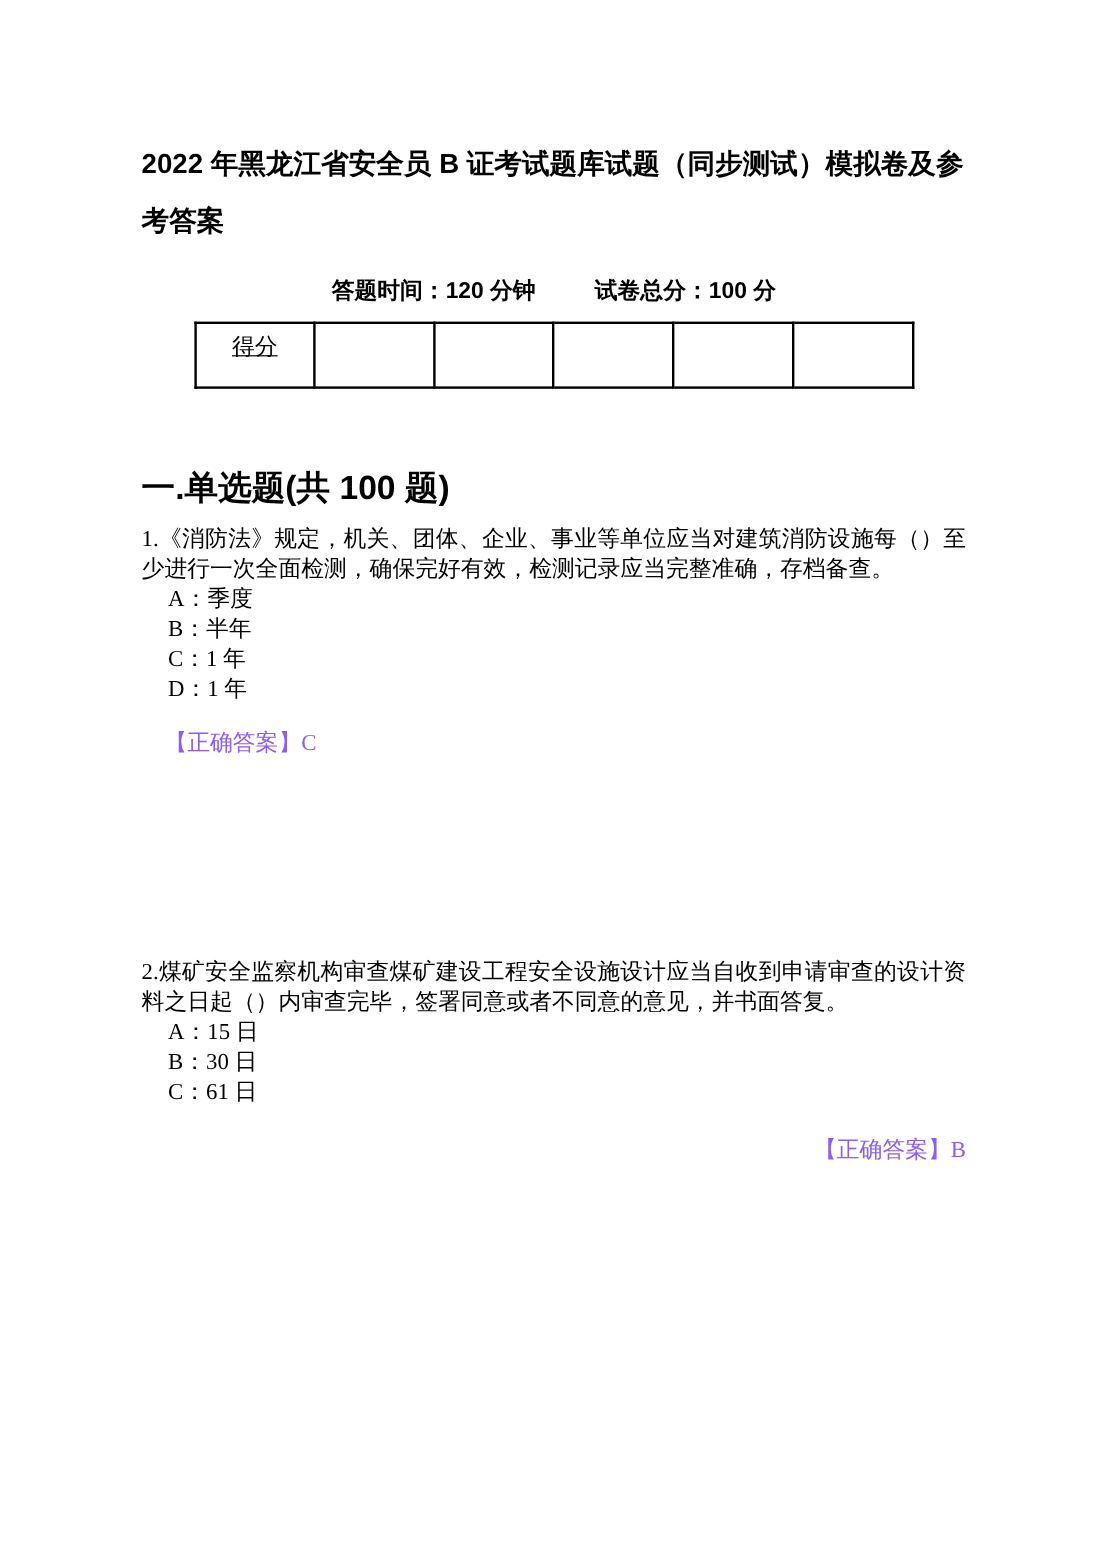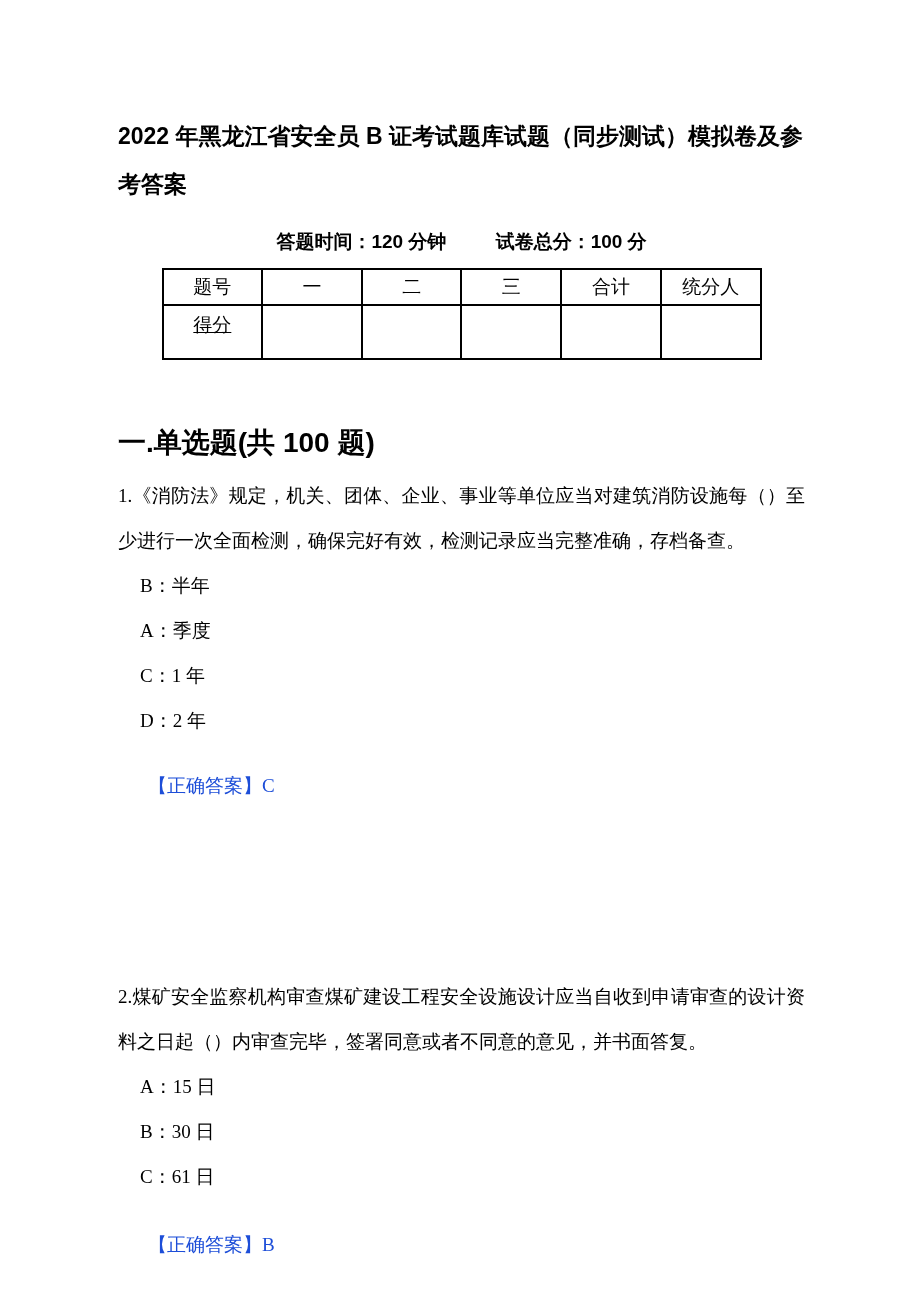--- a/index.html
+++ b/index.html
@@ -53,84 +53,77 @@
   table.score-table tr.header-row td { height: 34px; }
   table.score-table tr.score-row td { height: 46px; vertical-align: top; padding-top: 6px; text-decoration: underline; }
   .section-heading {
     margin: 64px 0 0 0;
     font-size: 28px;
     font-weight: bold;
     font-family: "Liberation Sans", "DejaVu Sans", sans-serif;
   }
   .question {
     font-size: 19px;
-    line-height: 45px;
+    line-height: 25px;
   }
   .question .q-text {
     margin: 11px 0 0 0;
     text-align: justify;
   }
   .question .options {
     margin: 0 0 0 22px;
     padding: 0;
     list-style: none;
   }
   .question .answer-line {
-    margin: 20px 0 0 30px;
-    color: #1d4ed8;
+    margin: 20px 0 0 19px;
+    color: #8b5cf6;
   }
   .question.q-second {
     margin-top: 166px;
   }
   .question.q-second .answer-line {
     margin-top: 23px;
+    text-align: right;
   }
 </style>
 </head>
 <body>
 
 <div class="page">
 
   <h1 class="doc-title">2022 年黑龙江省安全员 B 证考试题库试题（同步测试）模拟卷及参考答案</h1>
 
   <div class="meta">
     <span class="meta-time">答题时间：120 分钟</span>
     <span class="meta-total">试卷总分：100 分</span>
   </div>
 
   <table class="score-table">
     <tbody>
-      <tr class="header-row">
-        <td>题号</td>
-        <td>一</td>
-        <td>二</td>
-        <td>三</td>
-        <td>合计</td>
-        <td>统分人</td>
-      </tr>
       <tr class="score-row">
         <td>得分</td>
         <td></td>
         <td></td>
         <td></td>
         <td></td>
         <td></td>
       </tr>
     </tbody>
   </table>
 
   <h2 class="section-heading">一.单选题(共 100 题)</h2>
 
   <div class="question q-first">
     <p class="q-text">1.《消防法》规定，机关、团体、企业、事业等单位应当对建筑消防设施每（）至少进行一次全面检测，确保完好有效，检测记录应当完整准确，存档备查。</p>
     <ul class="options">
+      <li class="option">A：季度</li>
       <li class="option">B：半年</li>
-      <li class="option">A：季度</li>
       <li class="option">C：1 年</li>
-      <li class="option">D：2 年</li>
+      <li class="option">D：1 年</li>
     </ul>
     <p class="answer-line"><span>【正确答案】</span><span>C</span></p>
   </div>
 
   <div class="question q-second">
     <p class="q-text">2.煤矿安全监察机构审查煤矿建设工程安全设施设计应当自收到申请审查的设计资料之日起（）内审查完毕，签署同意或者不同意的意见，并书面答复。</p>
     <ul class="options">
       <li class="option">A：15 日</li>
       <li class="option">B：30 日</li>
       <li class="option">C：61 日</li>

